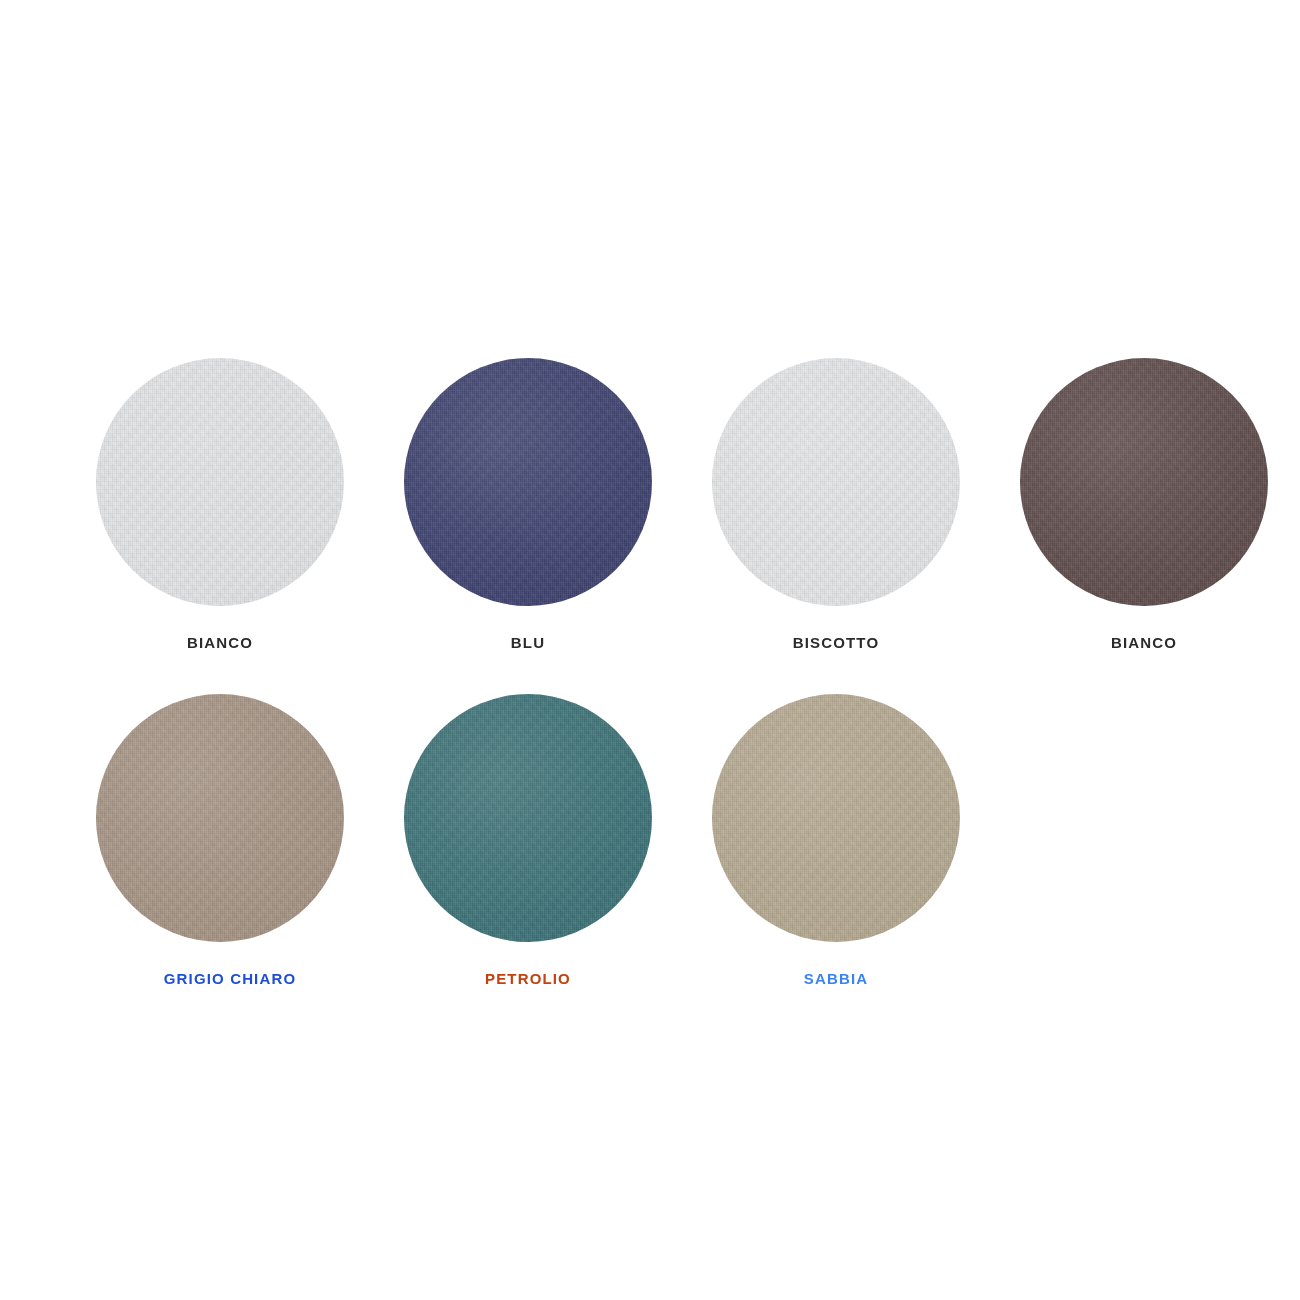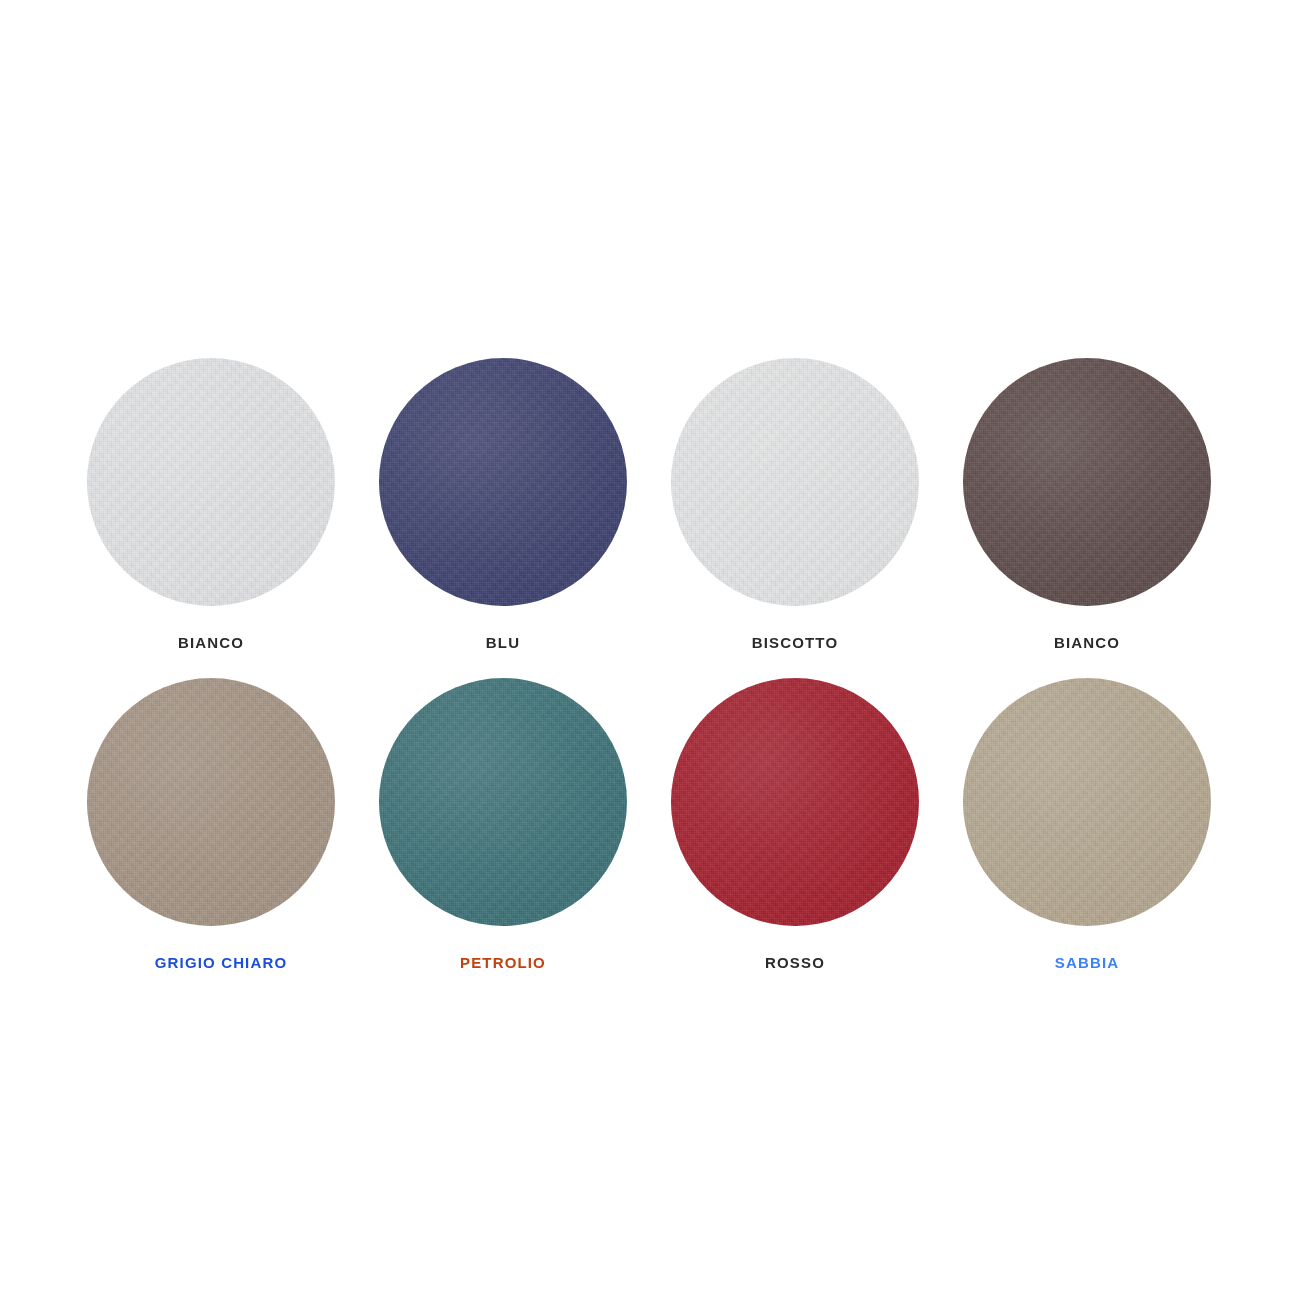--- a/index.html
+++ b/index.html
@@ -21,28 +21,29 @@
     position: absolute;
     left: 0;
     top: 0;
     width: 1300px;
     height: 1300px;
     background: #ffffff;
   }
 
   .swatch-grid {
     position: absolute;
-    left: 65px;
+    left: 74px;
     top: 340px;
     width: 1170px;
     display: grid;
     grid-template-columns: repeat(4, 292px);
     grid-template-rows: 320px 320px;
     column-gap: 0px;
     row-gap: 0px;
+    gap: 16px;
   }
 
   .swatch-cell {
     position: relative;
     width: 292px;
     height: 320px;
     display: flex;
     flex-direction: column;
     align-items: center;
   }
@@ -180,24 +181,18 @@
         <div class="swatch-label" style="color: #1d4ed8; margin-left: 20px;">GRIGIO CHIARO</div>
       </div>
       <div class="swatch-cell">
         <div class="swatch-disc-wrap">
           <div class="swatch-disc" style="background-color: rgb(62, 115, 120);"></div>
         </div>
         <div class="swatch-label" style="color: #c2410c;">PETROLIO</div>
       </div>
       <div class="swatch-cell">
         <div class="swatch-disc-wrap">
-          <div class="swatch-disc" style="background-color: rgb(166, 33, 47);"></div>
-        </div>
-        <div class="swatch-label" style="color: rgb(43, 43, 43);">ROSSO</div>
-      </div>
-      <div class="swatch-cell">
-        <div class="swatch-disc-wrap">
           <div class="swatch-disc" style="background-color: rgb(182, 169, 146);"></div>
         </div>
         <div class="swatch-label" style="color: #3b82f6;">SABBIA</div>
       </div>
     </div>
 </div>
 
 </body></html>

